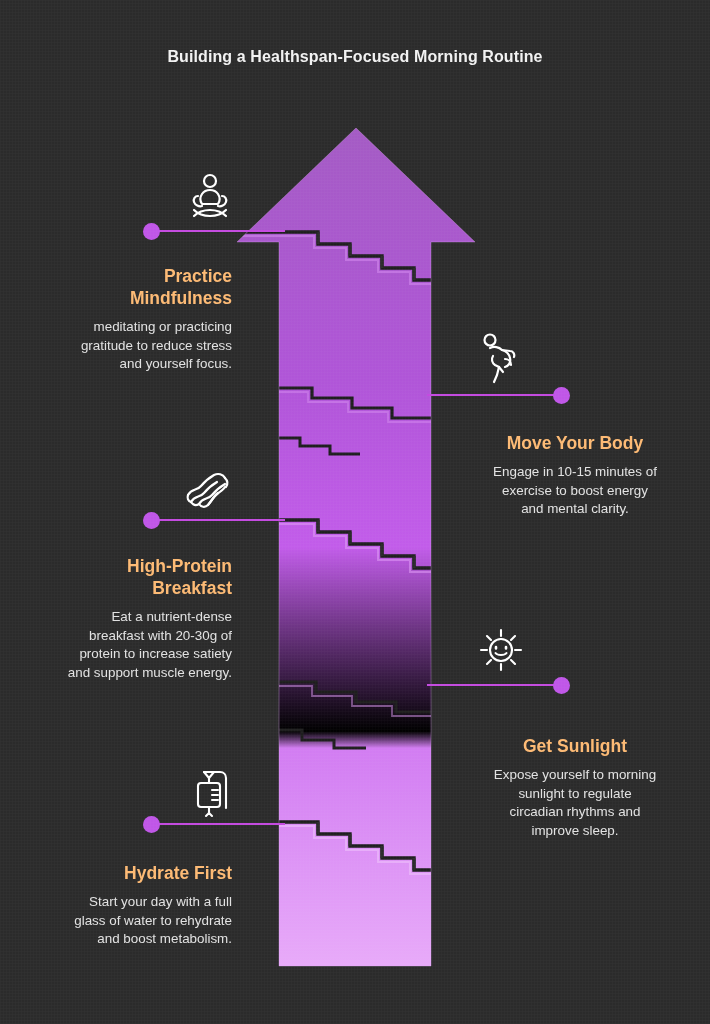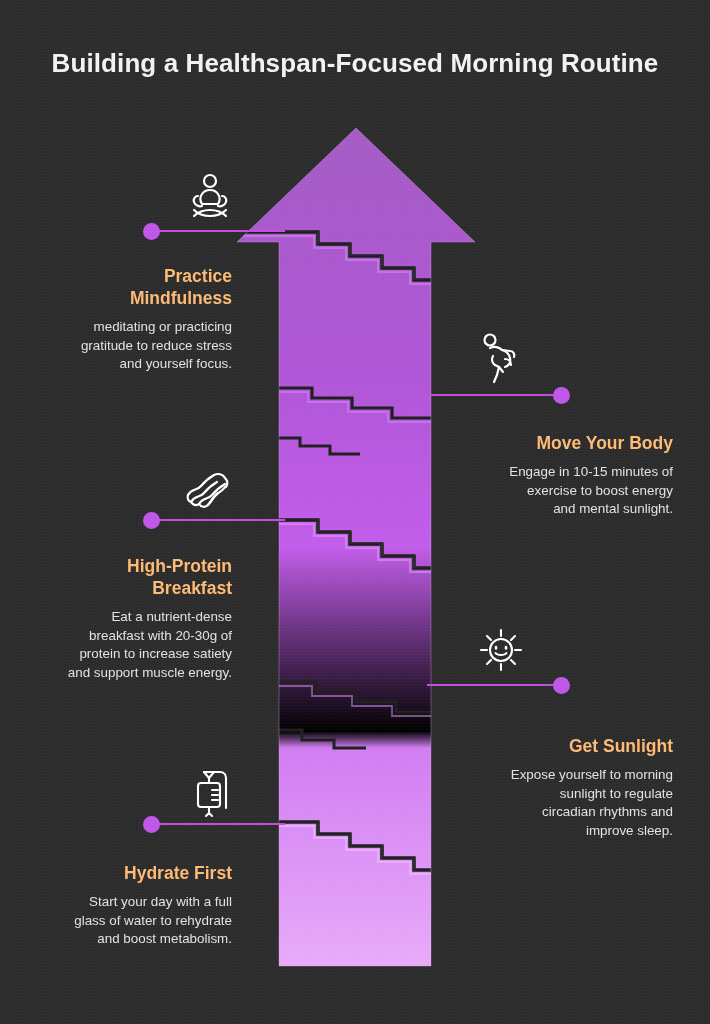--- a/index.html
+++ b/index.html
@@ -21,21 +21,21 @@
       repeating-linear-gradient(0deg, rgba(255,255,255,.6) 0 1px, transparent 1px 3px),
       repeating-linear-gradient(90deg, rgba(255,255,255,.5) 0 1px, transparent 1px 3px);
     z-index:40;
   }
 
   #title {
     position:absolute;
     top:48px; left:0; width:710px;
     text-align:center;
     color:#f2f2f2;
-    font-size:26px;
+    font-size:16px;
     font-weight:bold;
     letter-spacing:.1px;
     z-index:20;
   }
 
   #arrow-layer { position:absolute; inset:0; z-index:5; }
 
   .conn-line {
     position:absolute;
     height:2px;
@@ -57,21 +57,21 @@
     font-weight:bold;
     line-height:22px;
     margin-bottom:9px;
   }
   .block .bbody {
     color:#e2e2e2;
     font-size:13.4px;
     line-height:18.6px;
   }
   .block.left  { text-align:right; }
-  .block.right { text-align:right; }
+  .block.right { text-align:center; }
 
   .icon { position:absolute; z-index:16; }
   .icon svg { display:block; }
 </style>
 </head>
 <body>
 
 <div id="stage">
 
   <div id="title">Building a Healthspan-Focused Morning Routine</div>
@@ -219,21 +219,21 @@
     </div>
   </div>
 
   <div class="block right" style="left:477px; top:432px; width:196px;">
     <div class="bhead">
       <div>Move Your Body</div>
     </div>
     <div class="bbody">
       <div>Engage in 10-15 minutes of</div>
       <div>exercise to boost energy</div>
-      <div>and mental sunlight.</div>
+      <div>and mental clarity.</div>
     </div>
   </div>
 
   <div class="block left" style="left:36px; top:555px; width:196px;">
     <div class="bhead">
       <div>High-Protein</div>
       <div>Breakfast</div>
     </div>
     <div class="bbody">
       <div>Eat a nutrient-dense</div>

